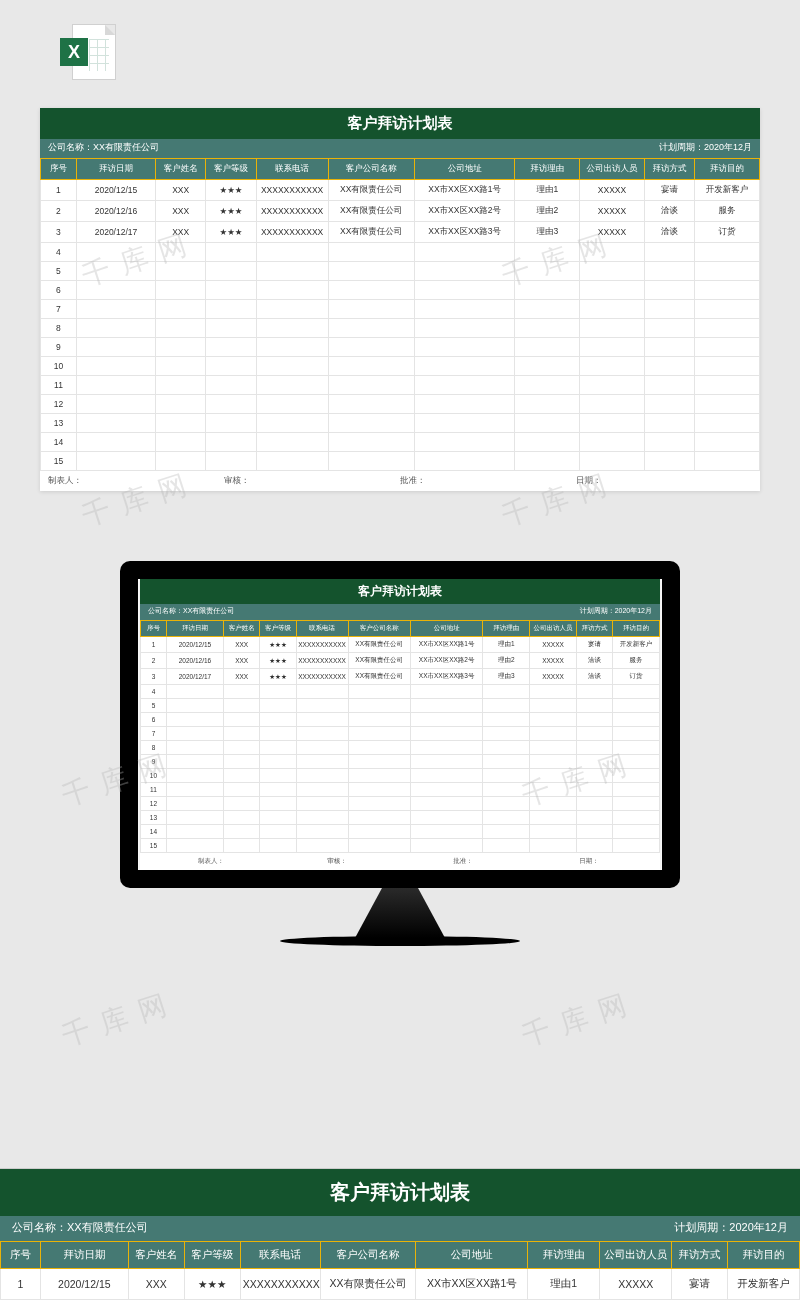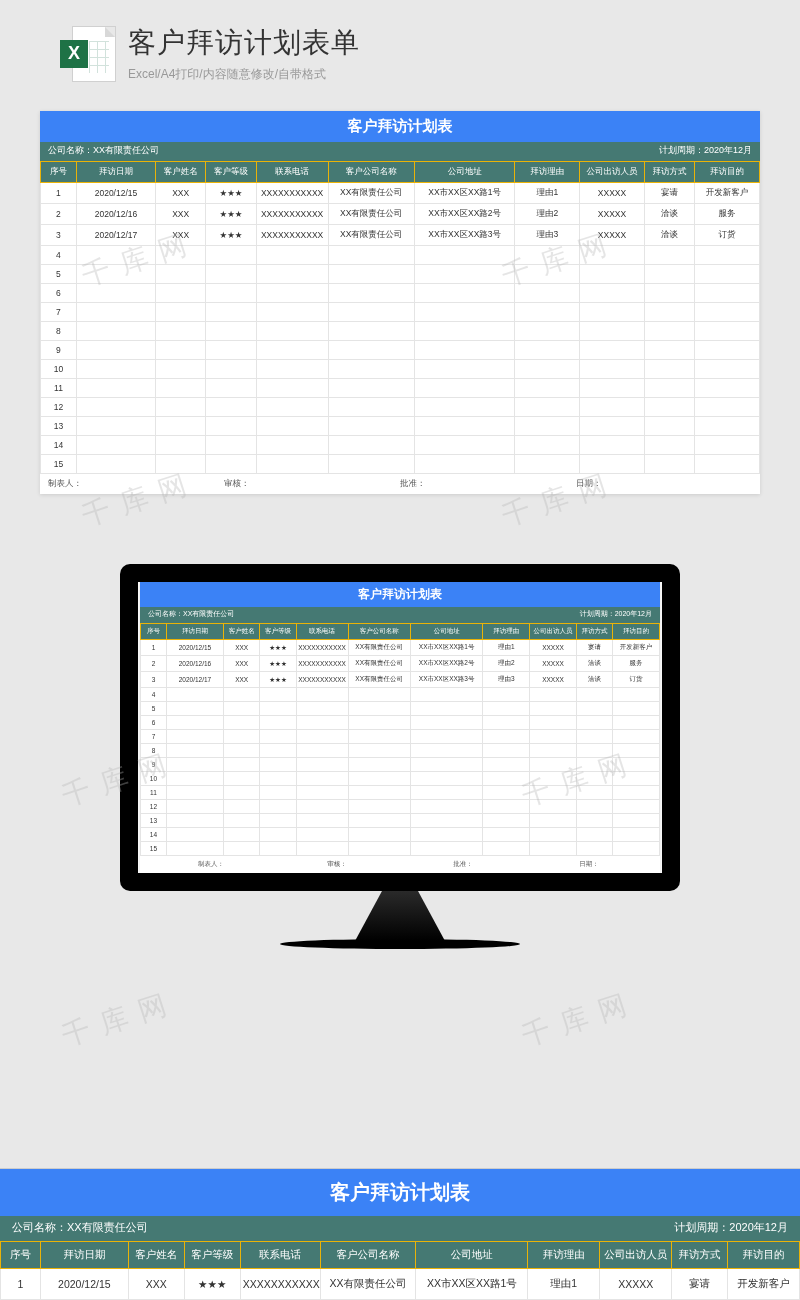--- a/index.html
+++ b/index.html
@@ -49,21 +49,21 @@
 
   
   .card {
     background: #fff;
     margin-left: auto; margin-right: auto;
     box-shadow: 0 1px 4px rgba(0,0,0,0.12);
   }
   .card.main { width: 720px; margin-top: 18px; }
   .card.mini { width: 520px; }
 
-  .sheet-head { background:#3b82f6; color:#fff; text-align:center; padding:6px 0; font-size:15px; font-weight:bold; }
+  .sheet-head { background:#14532d; color:#fff; text-align:center; padding:6px 0; font-size:15px; font-weight:bold; }
   .sheet-sub { background:#457973; color:#fff; display:flex; justify-content:space-between; padding:2px 8px 4px; font-size:9px; }
   table { width:100%; border-collapse:collapse; table-layout:fixed; }
   th { background:#457973; color:#fff; font-size:8.5px; font-weight:normal; padding:4px 2px; border:1px solid #eab308; }
   td { font-size:8.5px; text-align:center; padding:4px 2px; border:1px solid #e4e4e4; color:#333; white-space:nowrap; overflow:hidden; }
   .card.mini th { font-size:6.5px; padding:3px 1px; }
   .card.mini td { font-size:6.5px; padding:3px 1px; }
   .card.mini .sheet-head { font-size:12px; padding:4px 0; }
   .card.mini .sheet-sub { font-size:7px; }
   .footer-row { display:flex; font-size:8.5px; color:#555; padding:4px 8px;align-items:flex-end; }
   .footer-row > div { flex:1; }
@@ -104,24 +104,20 @@
 </style>
 </head>
 <body>
 
 <div class="top-header">
   <div class="excel-icon">
     <div class="page">
         <div class="grid"></div>
       </div>
     <div class="x">X</div>
-  </div>
-  <div class="title-block">
-    <div class="main-title">客户拜访计划表单</div>
-    <div class="sub-title">Excel/A4打印/内容随意修改/自带格式</div>
   </div>
 </div>
 
 <div class="card main">
   <div class="sheet-head">客户拜访计划表</div>
   <div class="sheet-sub">
     <span><span>公司名称：</span><span>XX有限责任公司</span></span>
     <span><span>计划周期：</span><span>2020年12月</span></span>
   </div>
   <table>

